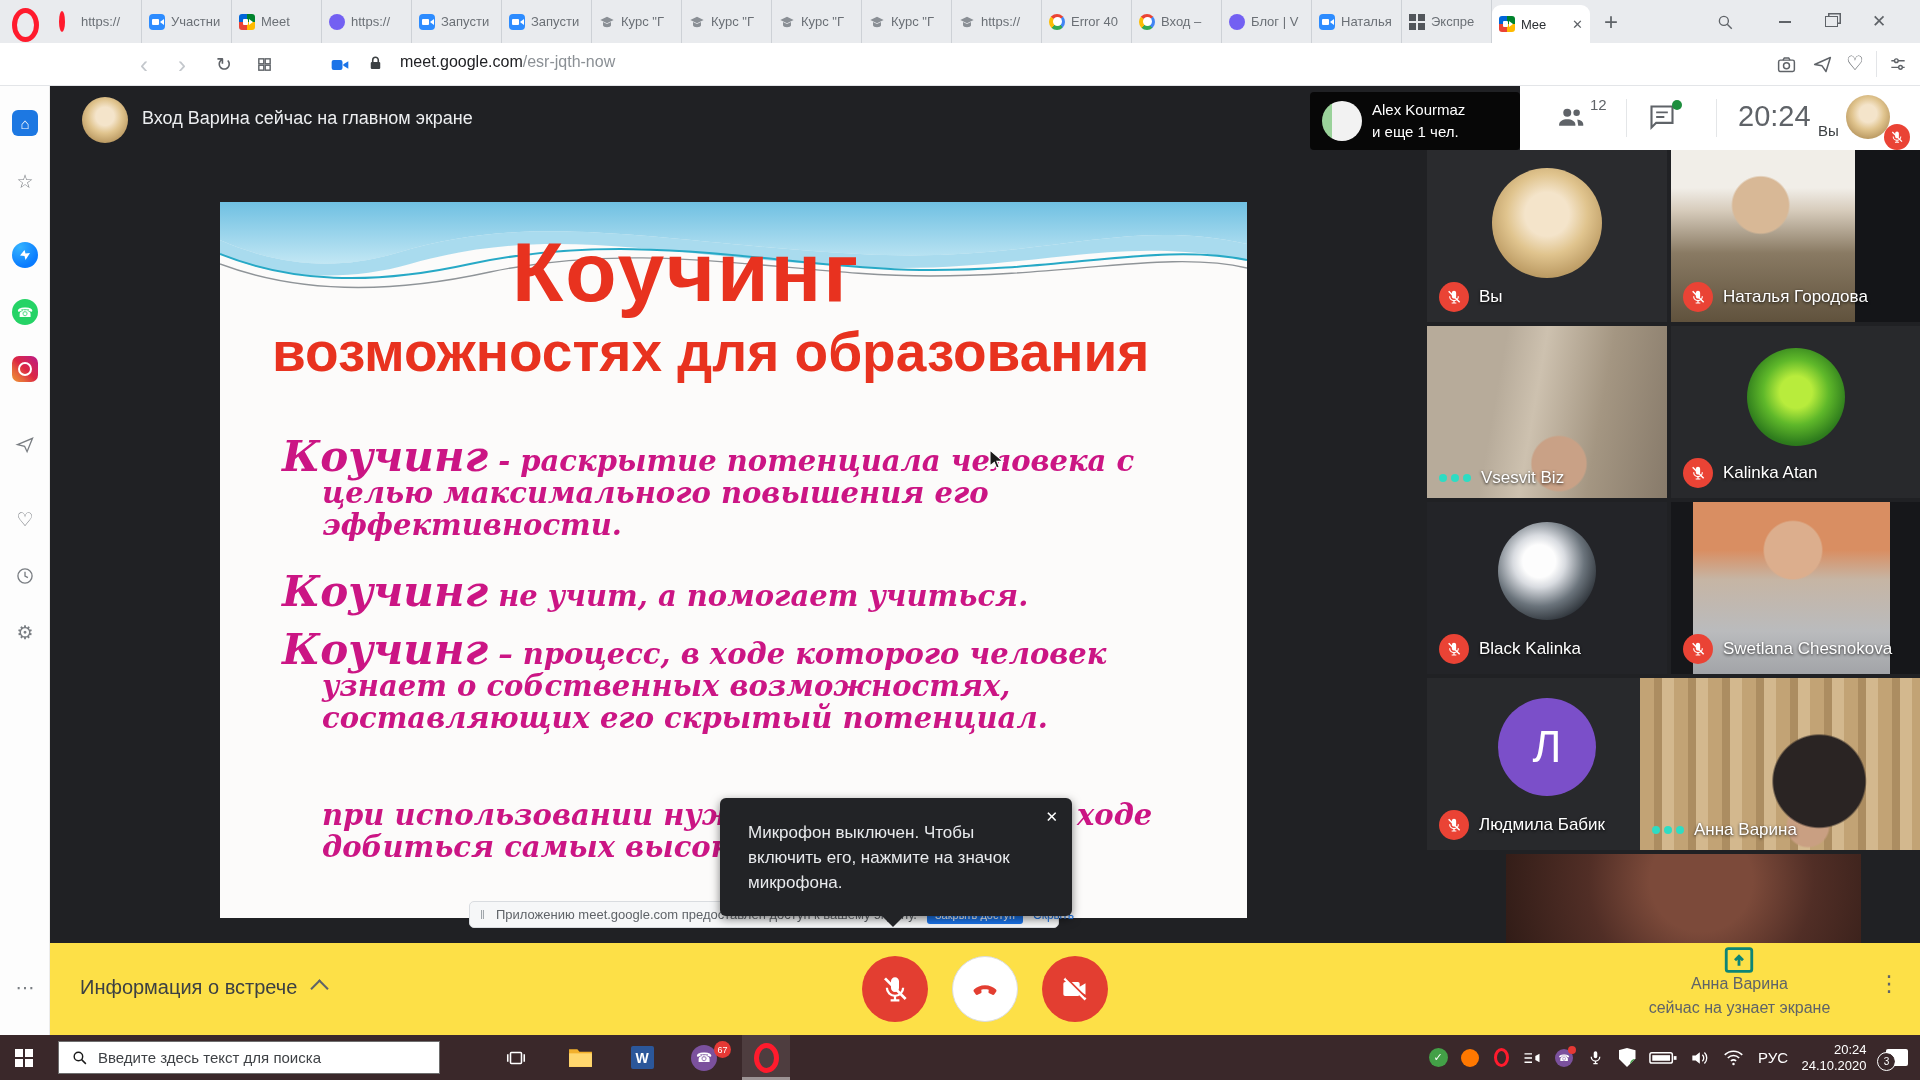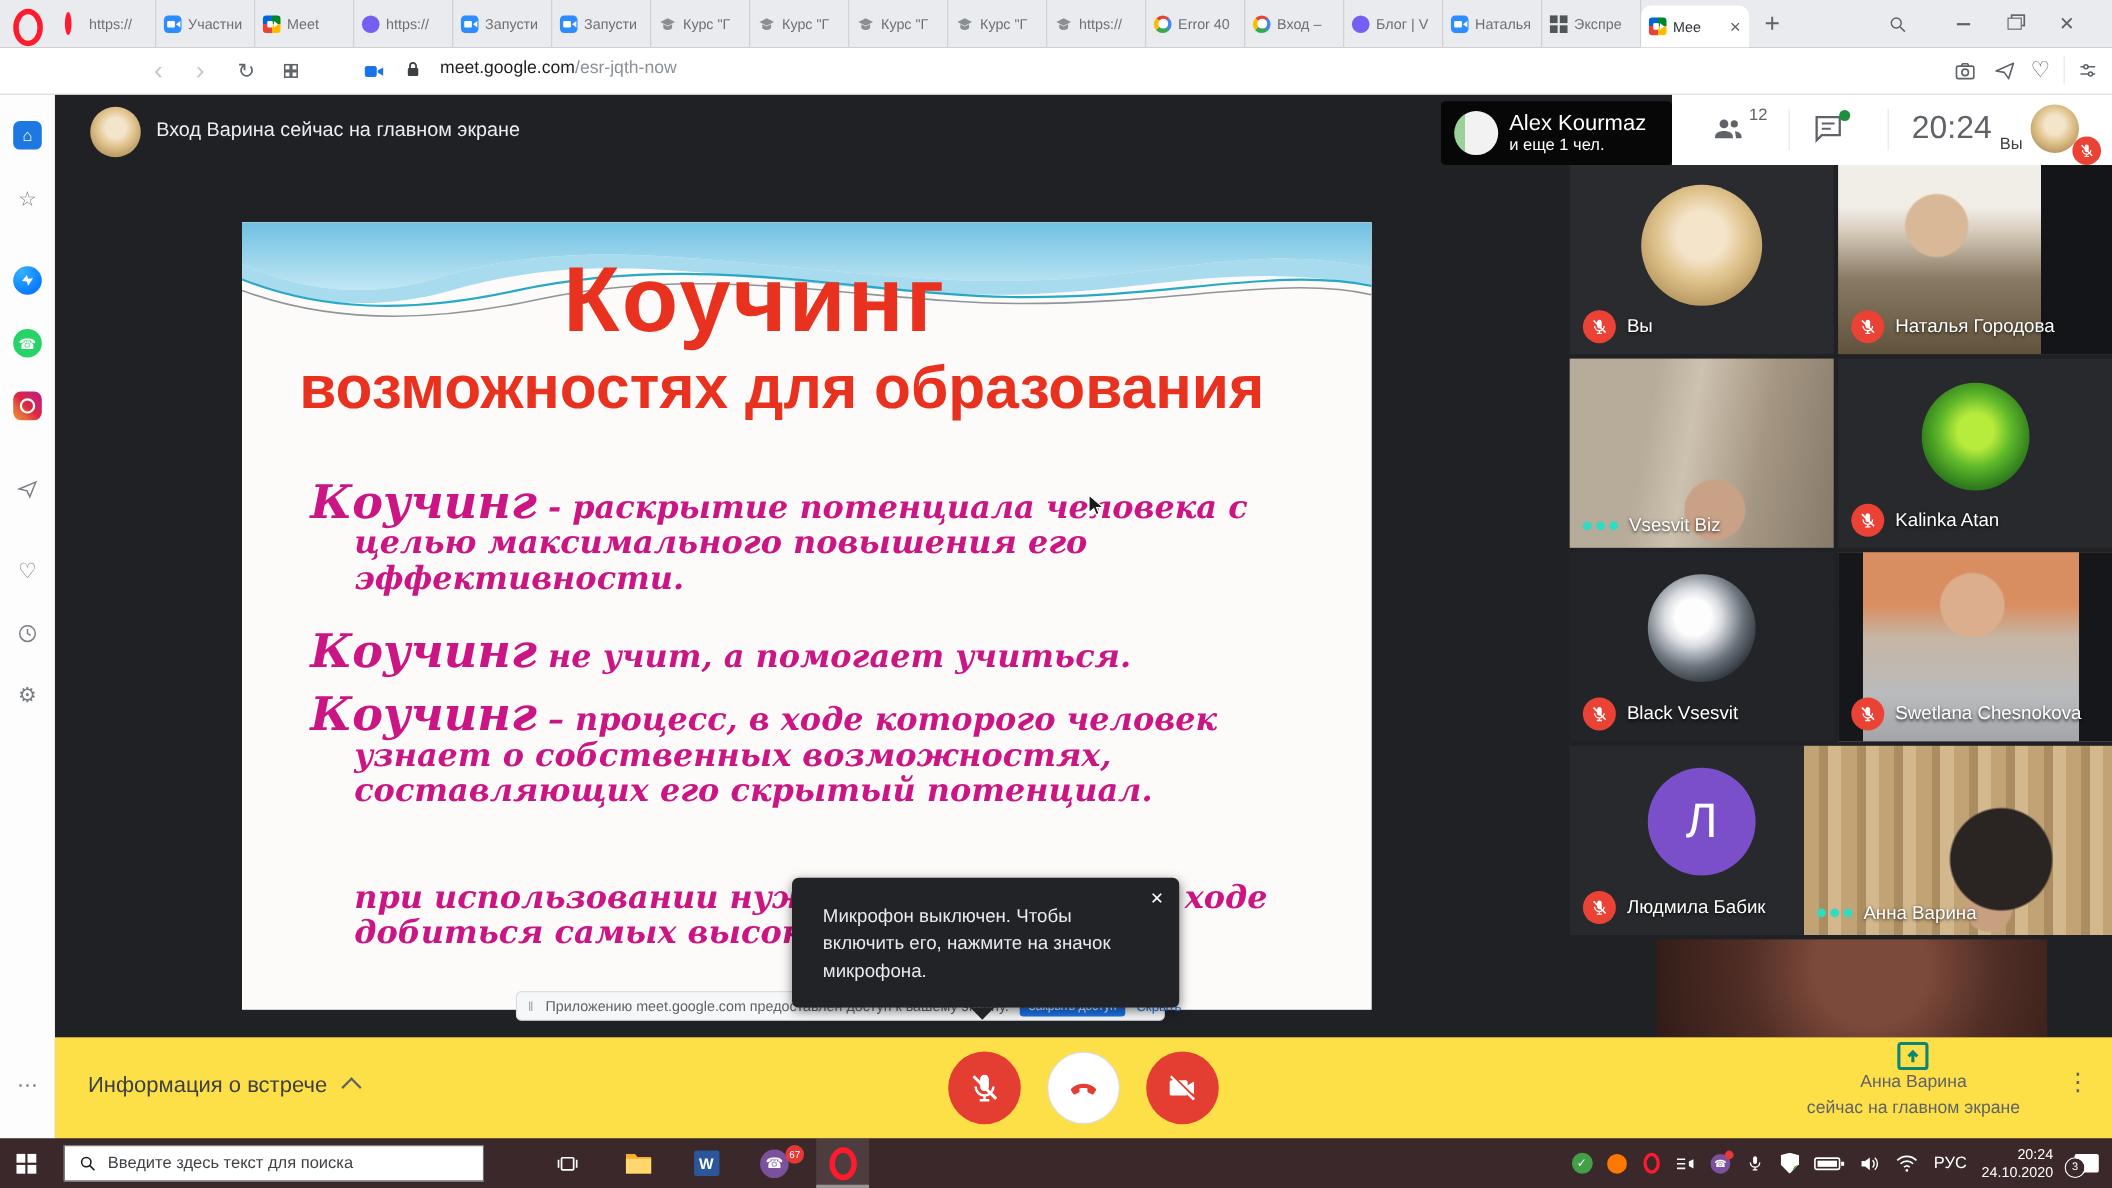--- a/index.html
+++ b/index.html
@@ -351,21 +351,21 @@
       </div>
     <div class="sb sb-glyph" style="top:533px;">⚙</div>
     <div class="sb sb-glyph" style="top:888px;">⋯</div>
   </div>
 
   <div class="abs chip-av av-blonde" style="left:82px;top:97px;width:46px;height:46px;"></div>
   <div class="abs" id="presenter-banner" style="left:142px;top:108px;">Вход Варина сейчас на главном экране</div>
 
   <div class="abs" id="alex-pill" style="left:1310px;top:92px;width:210px;height:58px;">
     <div class="abs chip-av" style="left:12px;top:9px;width:40px;height:40px;background:linear-gradient(90deg,#9ad29a 0 25%,#f2f2f2 25%);"></div>
-    <div class="abs" style="left:62px;top:9px;font-size:20px;">Alex Kourmaz</div>
+    <div class="abs" style="left:62px;top:9px;font-size:15px;">Alex Kourmaz</div>
     <div class="abs" style="left:62px;top:31px;font-size:15px;">и еще 1 чел.</div>
   </div>
 
   <div class="abs" id="topright" style="left:1520px;top:86px;width:400px;height:64px;">
     <div class="abs" style="left:36px;top:16px;color:#5f6368;">
         <svg class="ic" width="30" height="30" viewBox="0 0 24 24" fill="currentColor">
           <circle cx="9" cy="8.5" r="3.2"></circle>
           <path d="M2.5 18c0-2.8 3-4.3 6.5-4.3s6.5 1.5 6.5 4.3v1H2.5z"></path>
           <circle cx="16.5" cy="8.5" r="2.6"></circle>
           <path d="M17 13.9c2.6.3 4.8 1.6 4.8 4.1v1h-4z"></path>
@@ -494,21 +494,21 @@
     <div class="cav" style="left:71px;top:20px;width:98px;height:98px;background:radial-gradient(circle at 42% 40%,#fdfdfd 0 20%,#d8dbe0 32%,#6b747c 55%,#23282e 80%,#17191c 100%);"></div>
     <div class="tlabel">
         <span class="mutebadge">
           <svg class="ic" width="16" height="16" viewBox="0 0 24 24">
             <path d="M12 2.5c1.8 0 3.2 1.4 3.2 3.2v5.4c0 1.8-1.4 3.2-3.2 3.2s-3.2-1.4-3.2-3.2V5.7c0-1.8 1.4-3.2 3.2-3.2z" fill="#fff"></path>
             <path d="M5.5 11a6.5 6.5 0 0 0 13 0" fill="none" stroke="#fff" stroke-width="1.8"></path>
             <path d="M12 17.5V21M8.5 21h7" stroke="#fff" stroke-width="1.8"></path>
             <path d="M4 3.5 20.5 20" stroke="#fff" stroke-width="2.2"></path>
           </svg>
         </span>
-        <span class="nm">Black Vsesvit</span>
+        <span class="nm">Black Kalinka</span>
       </div>
   </div>
 
   <div class="tile t-swe" style="left:1671px;top:502px;width:249px;height:172px;">
     <div class="tlabel">
         <span class="mutebadge">
           <svg class="ic" width="16" height="16" viewBox="0 0 24 24">
             <path d="M12 2.5c1.8 0 3.2 1.4 3.2 3.2v5.4c0 1.8-1.4 3.2-3.2 3.2s-3.2-1.4-3.2-3.2V5.7c0-1.8 1.4-3.2 3.2-3.2z" fill="#fff"></path>
             <path d="M5.5 11a6.5 6.5 0 0 0 13 0" fill="none" stroke="#fff" stroke-width="1.8"></path>
             <path d="M12 17.5V21M8.5 21h7" stroke="#fff" stroke-width="1.8"></path>
@@ -572,21 +572,21 @@
           <path d="M4.2 2 21 18.8" stroke="#e33e31" stroke-width="1.4"></path>
         </svg>
       </div>
     <div class="abs" style="left:1672px;top:0px;color:#0d8576;">
         <svg class="ic" width="34" height="34" viewBox="0 0 24 24" fill="none" stroke="currentColor" stroke-width="2">
           <rect x="3" y="4" width="18" height="16" rx="1.5"></rect>
           <path d="M12 16v-6M9.2 12.2 12 9.4l2.8 2.8"></path>
         </svg>
       </div>
     <div class="abs present-lbl" style="left:1582px;top:32px;width:215px;">Анна Варина</div>
-    <div class="abs present-lbl" style="left:1582px;top:56px;width:215px;">сейчас на главном экране</div>
+    <div class="abs present-lbl" style="left:1582px;top:56px;width:215px;">сейчас на узнает экране</div>
     <div class="abs kebab" style="left:1828px;top:28px;">⋮</div>
   </div>
 
   <div class="abs" id="cursor"><svg width="22" height="22" viewBox="0 0 22 22">
         <path d="M5 2v16l4.3-3.6L11.6 20l2.6-1.1-2.3-5.5H18z" fill="#1a1a1a" stroke="#fff" stroke-width="1.1"></path>
       </svg></div>
 
   <div class="abs" id="taskbar">
     <div class="tb-app" style="left:0;">
         <span class="win-logo">

